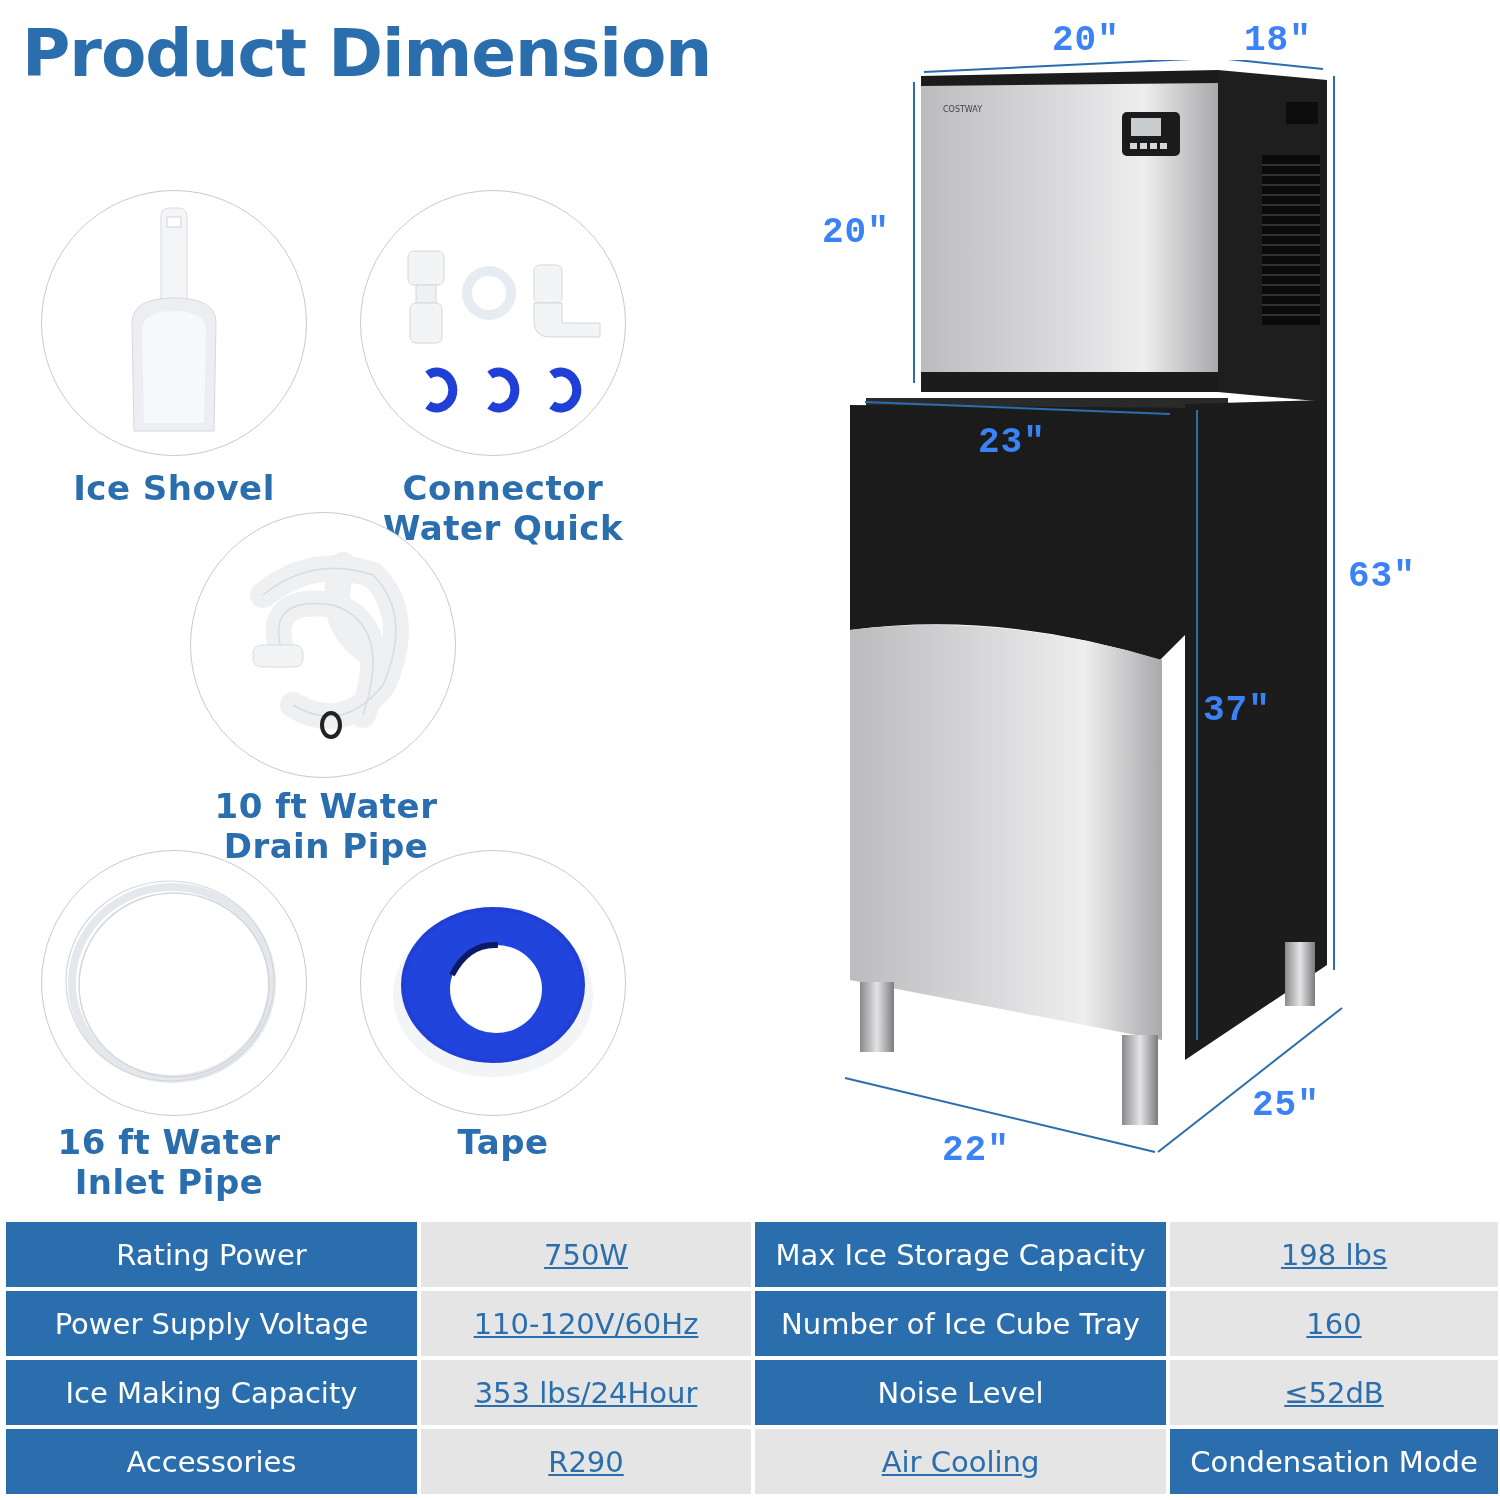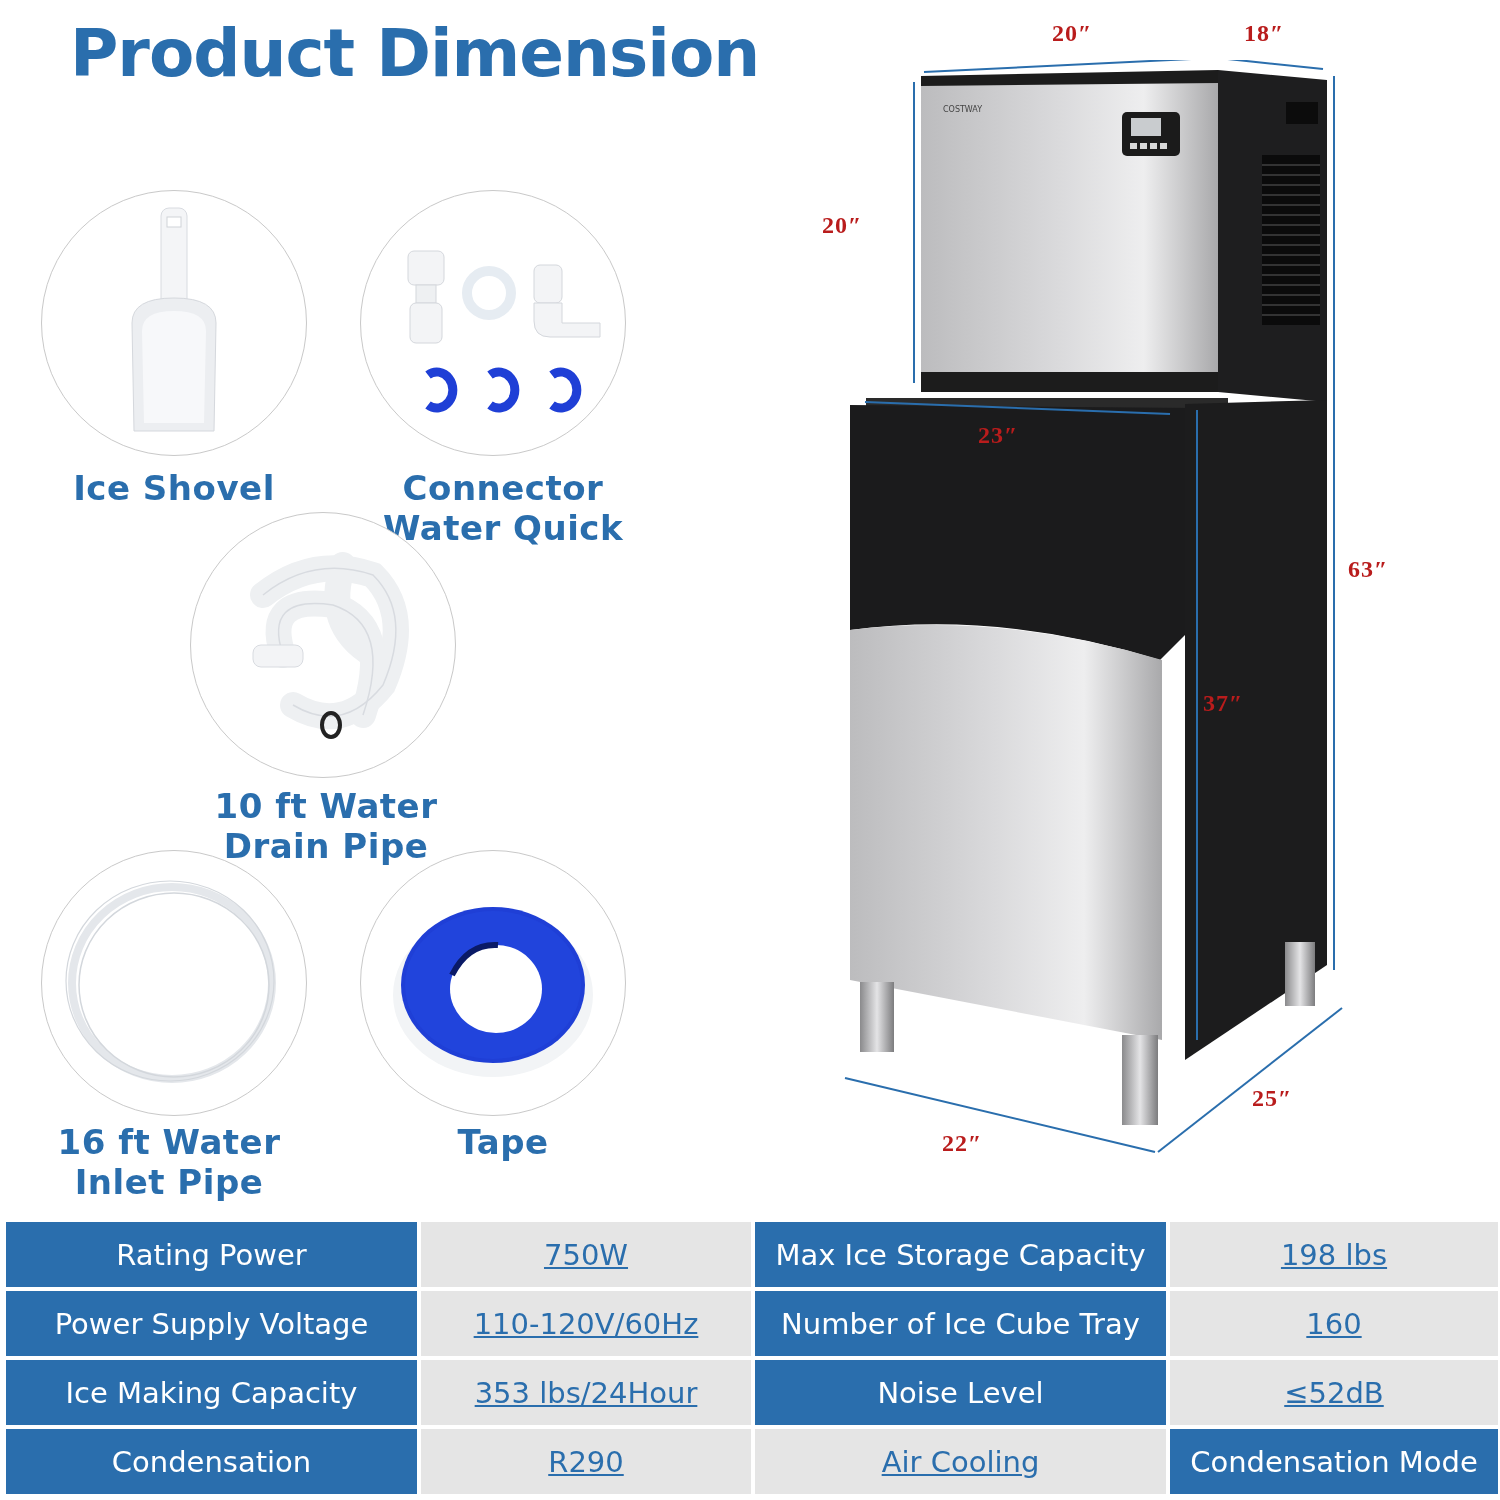--- a/index.html
+++ b/index.html
@@ -1,29 +1,29 @@
 <!DOCTYPE html>
 <html><head>
 <meta charset="utf-8">
 <style>
   * { box-sizing: border-box; margin: 0; padding: 0; }
   html, body { width: 1500px; height: 1500px; background: #ffffff; overflow: hidden; }
   body { position: relative; font-family: "DejaVu Sans", sans-serif; color: #2a6ead; }
 
   .title { position: absolute; left: 22px; top: 18px; font-family: "DejaVu Sans", sans-serif;
-    font-weight: bold; color: #2a6ead; font-size: 66px; line-height: 72px; letter-spacing: -1px; margin-left: 48px; }
+    font-weight: bold; color: #2a6ead; font-size: 66px; line-height: 72px; letter-spacing: -1px; }
   .title div { white-space: nowrap; }
 
   .acc-circle { position: absolute; border-radius: 50%; border: 1.5px solid #c9c9c9; background: #fff;
     display: flex; align-items: center; justify-content: center; overflow: hidden; }
   .acc-label { position: absolute; text-align: center; color: #2a6ead; font-size: 34px; line-height: 40px;
     font-family: "DejaVu Sans", sans-serif; font-weight: bold; letter-spacing: 0.5px; }
 
-  .dim { position: absolute; color: #b91c1c; font-weight: bold; font-size: 24px;
-    font-family: Liberation Serif, serif; white-space: nowrap; letter-spacing: 1px; }
+  .dim { position: absolute; color: #3b82f6; font-weight: bold; font-size: 36px;
+    font-family: Liberation Mono, monospace; white-space: nowrap; letter-spacing: 1px; }
 
   .spec-table { position: absolute; left: 6px; top: 1222px; width: 1490px; height: 272px;
     display: grid; grid-template-columns: 411px 330px 411px 328px; grid-template-rows: repeat(4, 65px);
     column-gap: 4px; row-gap: 4px; }
   .cell { display: flex; align-items: center; justify-content: center; font-size: 29px;
     font-family: "DejaVu Sans", sans-serif; white-space: nowrap; }
   .cell.k { background: #2a6ead; color: #ffffff; }
   .cell.v { background: #e5e5e5; color: #2a6ead; text-decoration: underline; }
 </style>
 </head>
@@ -201,17 +201,17 @@
   <div class="cell k">Power Supply Voltage</div>
   <div class="cell v">110-120V/60Hz</div>
   <div class="cell k">Number of Ice Cube Tray</div>
   <div class="cell v">160</div>
 
   <div class="cell k">Ice Making Capacity</div>
   <div class="cell v">353 lbs/24Hour</div>
   <div class="cell k">Noise Level</div>
   <div class="cell v">≤52dB</div>
 
-  <div class="cell k">Condensation</div>
+  <div class="cell k">Accessories</div>
   <div class="cell v">R290</div>
   <div class="cell v">Air Cooling</div>
   <div class="cell k">Condensation Mode</div>
 </div>
 
 </body></html>

